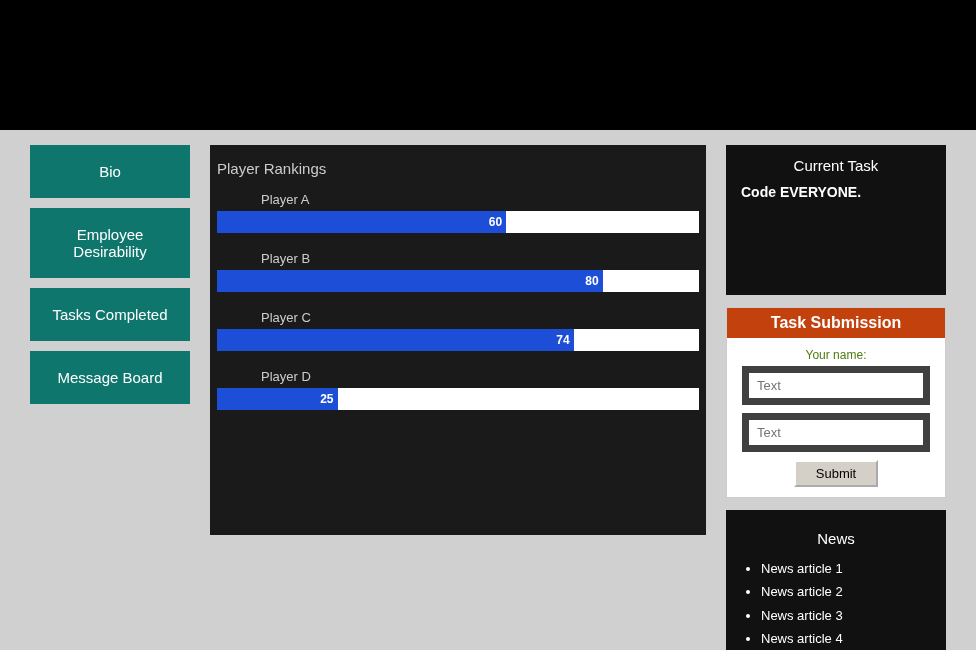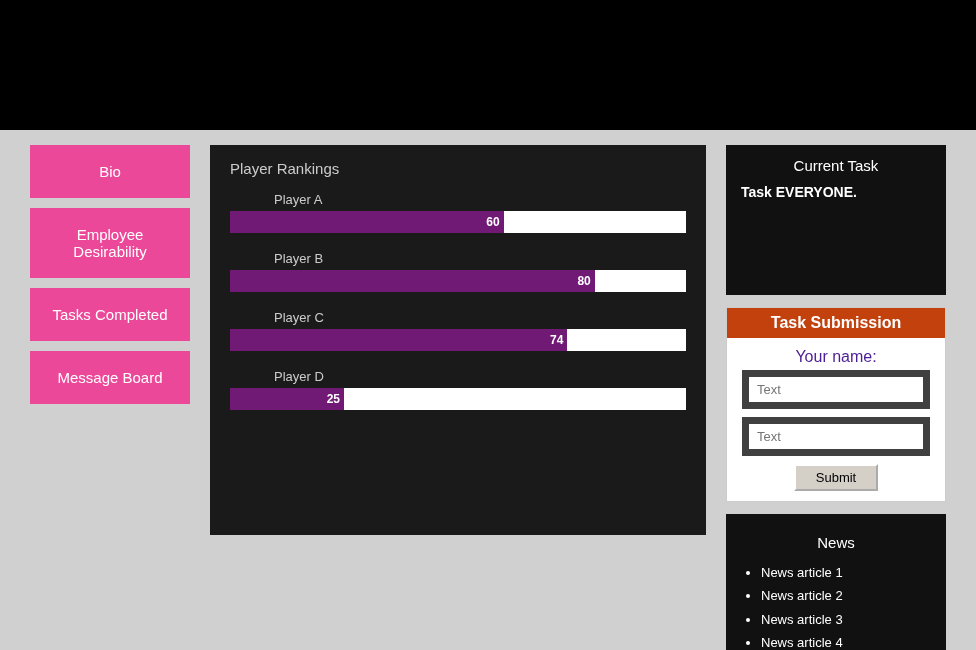--- a/index.html
+++ b/index.html
@@ -29,35 +29,35 @@
     
     .sidebar {
       display: flex;
       flex-direction: column;
       gap: 10px;
       width: 160px;
       flex-shrink: 0;
     }
 
     .sidebar-btn {
-      background: #ec4899;
+      background: #0f766e;
       color: #fff;
       text-align: center;
       padding: 18px 10px;
       font-size: 15px;
       cursor: pointer;
       border: none;
       width: 100%;
     }
 
     
     .center-panel {
       background: #1a1a1a;
       color: #fff;
-      padding: 15px 20px;
+      padding: 15px 7px;
       flex: 1;
       min-height: 390px;
     }
 
     .panel-title {
       font-size: 15px;
       font-weight: normal;
       margin-bottom: 15px;
       color: #ccc;
     }
@@ -76,21 +76,21 @@
     .bar-container {
       width: 100%;
       height: 22px;
       background: #fff;
       position: relative;
       display: flex;
       align-items: center;
     }
 
     .bar-fill {
-      background: #701a75;
+      background: #1d4ed8;
       height: 100%;
       position: absolute;
       left: 0;
       top: 0;
       display: flex;
       align-items: center;
       justify-content: flex-end;
       padding-right: 4px;
     }
 
@@ -144,24 +144,24 @@
       text-align: center;
       font-size: 16px;
       font-weight: bold;
       background: #c2410c;
       color: #fff;
       margin: -10px -15px 10px -15px;
       padding: 6px 0;
     }
 
     .field-label {
-      font-size: 16px;
+      font-size: 12px;
       text-align: center;
       margin-bottom: 4px;
-      color: #4c1d95;
+      color: #4d7c0f;
     }
 
     .text-input {
       width: 100%;
       border: 7px solid #404040;
       padding: 5px 8px;
       font-size: 13px;
       margin-bottom: 8px;
       color: #888;
     }
@@ -250,21 +250,21 @@
         </div>
       </div>
     </div>
       </div>
   </div>
 
   <div class="right-panel">
 
     <div class="current-task-box">
       <div class="box-header">Current Task</div>
-      <div class="task-text">Task EVERYONE.</div>
+      <div class="task-text">Code EVERYONE.</div>
     </div>
 
     <div class="task-submission-box">
       <div class="submission-header">Task Submission</div>
       <div class="field-label">Your name:</div>
       <input class="text-input" type="text" placeholder="Text" style="">
       <input class="text-input" type="text" placeholder="Text" style="">
       <button class="submit-btn">Submit</button>
     </div>
 

